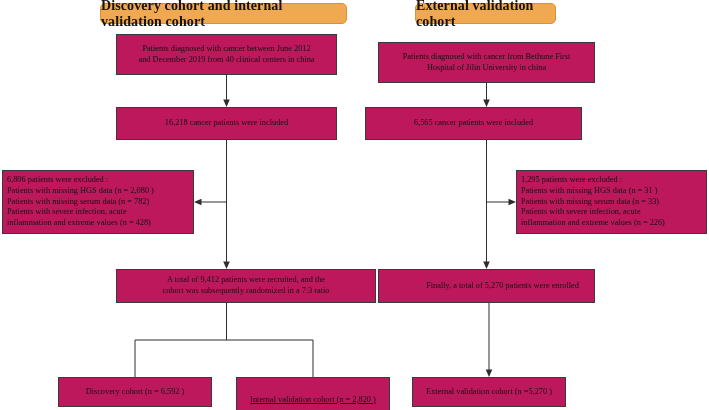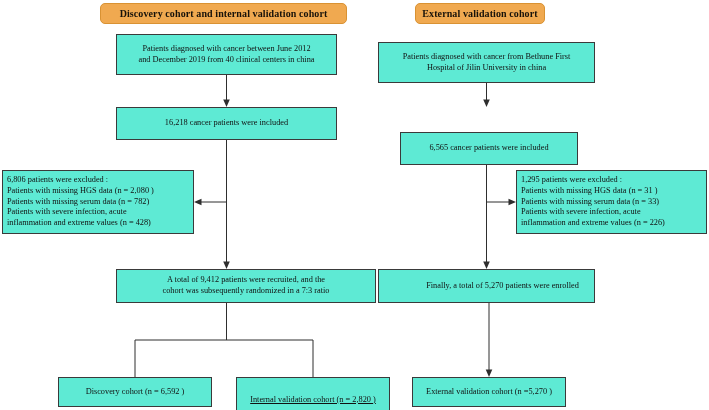--- a/index.html
+++ b/index.html
@@ -15,21 +15,21 @@
     position: relative;
     width: 709px;
     height: 410px;
     background: #ffffff;
     overflow: hidden;
   }
   .node {
     position: absolute;
     box-sizing: border-box;
     border: 1px solid #3a3a3a;
-    background: #5eead4;
+    background: #be185d;
     display: flex;
     align-items: center;
     justify-content: center;
     text-align: center;
     line-height: 1.32;
     font-size: 8.3px;
     color: #111111;
     padding: 2px 4px;
   }
   .node .txt {
@@ -47,21 +47,21 @@
   .header-pill {
     position: absolute;
     box-sizing: border-box;
     background: #f0a950;
     border: 1px solid #d99233;
     border-radius: 5px;
     display: flex;
     align-items: center;
     justify-content: center;
     font-weight: bold;
-    font-size: 10px;
+    font-size: 14px;
     color: #17120a;
     letter-spacing: 0.1px;
   }
   svg.connectors {
     position: absolute;
     left: 0;
     top: 0;
     width: 709px;
     height: 410px;
     pointer-events: none;
@@ -105,21 +105,21 @@
 
     <line x1="486.5" y1="202" x2="510" y2="202"></line>
     <polygon points="516,202 508.5,198.7 508.5,205.3"></polygon>
 
     <line x1="489" y1="303" x2="489" y2="371"></line>
     <polygon points="489,377 485.7,369.5 492.3,369.5"></polygon>
   </svg>
 
   <div class="header-pill" style="left:100px; top:3px; width:247px; height:21px;">Discovery cohort and internal validation cohort</div>
 
-  <div class="header-pill" style="left:415px; top:3px; width:130px; height:21px;">External validation cohort</div>
+  <div class="header-pill" style="left:415px; top:3px; width:141px; height:21px;">External validation cohort</div>
 
   <div class="node" style="left:116px; top:34px; width:221px; height:41px;">
     <span class="txt">Patients diagnosed with cancer between June 2012
 and December 2019 from 40 clinical centers in china</span>
   </div>
 
   <div class="node" style="left:116px; top:107px; width:221px; height:33px;">
     <span class="txt">16,218 cancer patients were included</span>
   </div>
 
@@ -142,21 +142,21 @@
 
   <div class="node" style="left:236px; top:377px; width:154px; height:46px;text-decoration:underline;">
     <span class="txt">Internal validation cohort (n = 2,820 )</span>
   </div>
 
   <div class="node" style="left:378px; top:34px; width:217px; height:41px;margin-top:8px;">
     <span class="txt">Patients diagnosed with cancer from Bethune First
 Hospital of Jilin University in china</span>
   </div>
 
-  <div class="node" style="left:400px; top:107px; width:178px; height:33px;margin-top:25px;">
+  <div class="node" style="left:365px; top:107px; width:217px; height:33px;">
     <span class="txt">6,565 cancer patients were included</span>
   </div>
 
   <div class="node left-align" style="left:516px; top:170px; width:191px; height:64px;">
     <span class="txt">1,295 patients were excluded :
     Patients with missing HGS data (n = 31 )
     Patients with missing serum data (n = 33)
     Patients with severe infection, acute
     inflammation and extreme values (n = 226)</span>
   </div>

